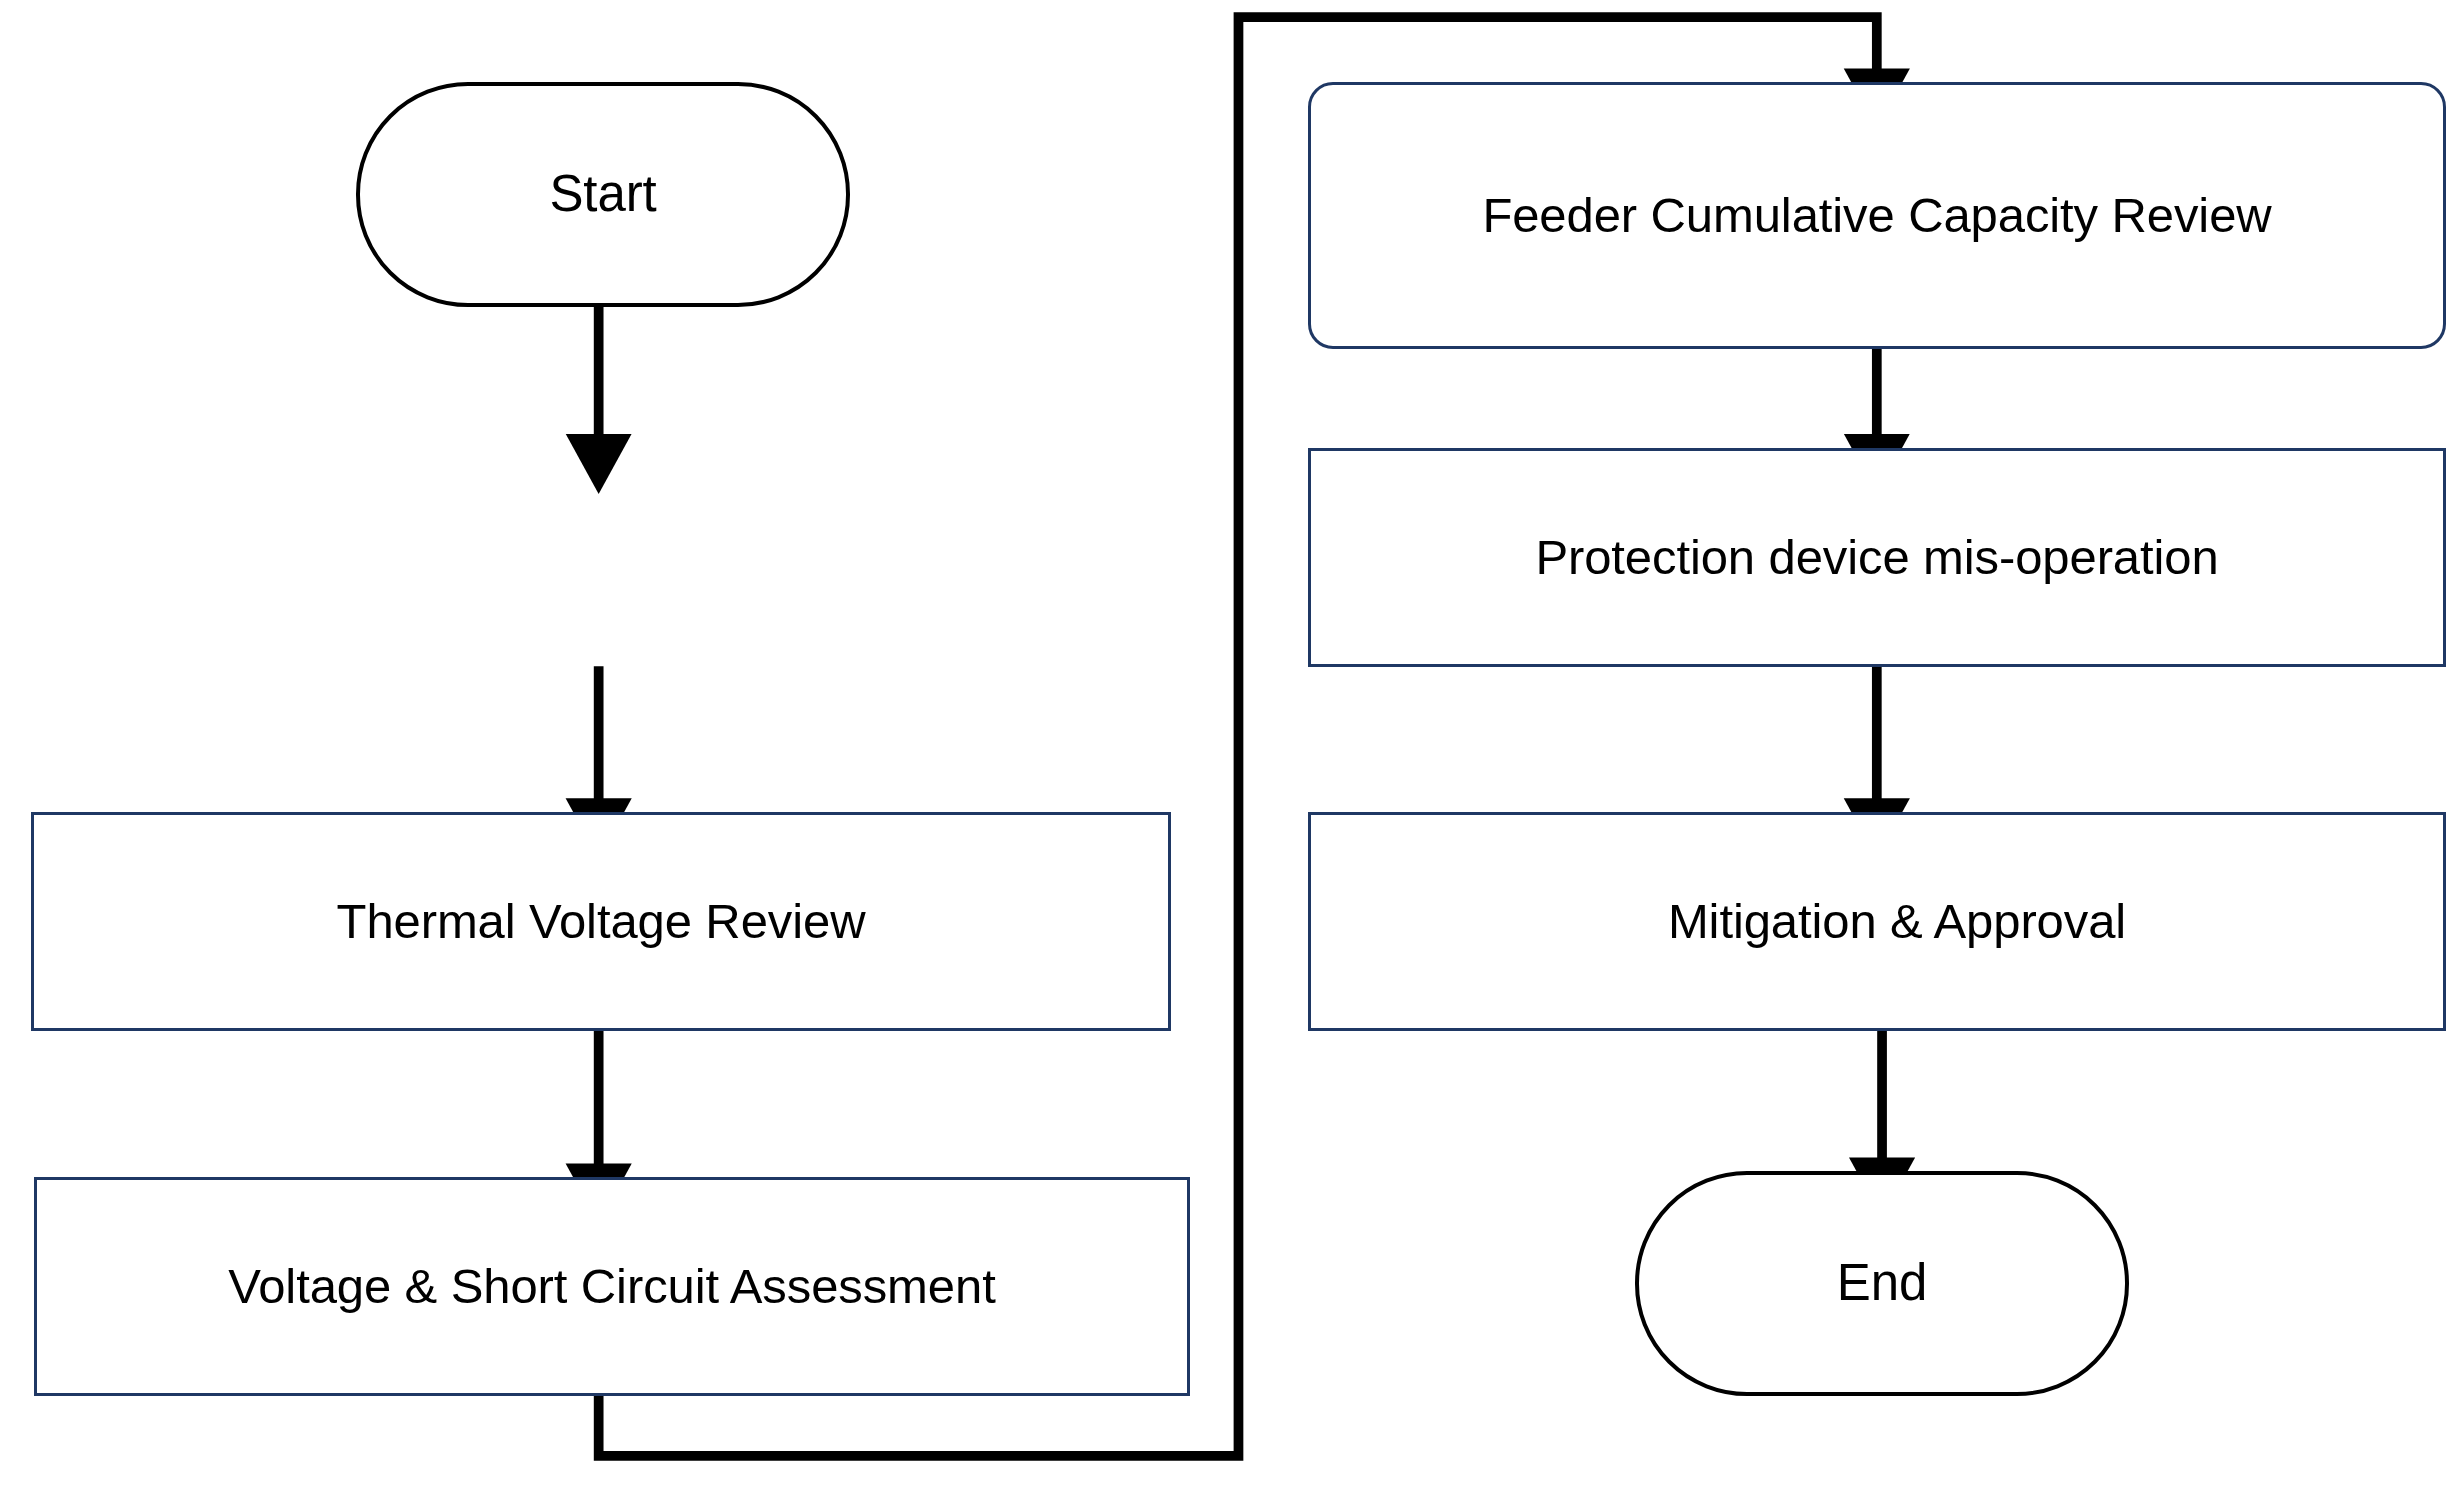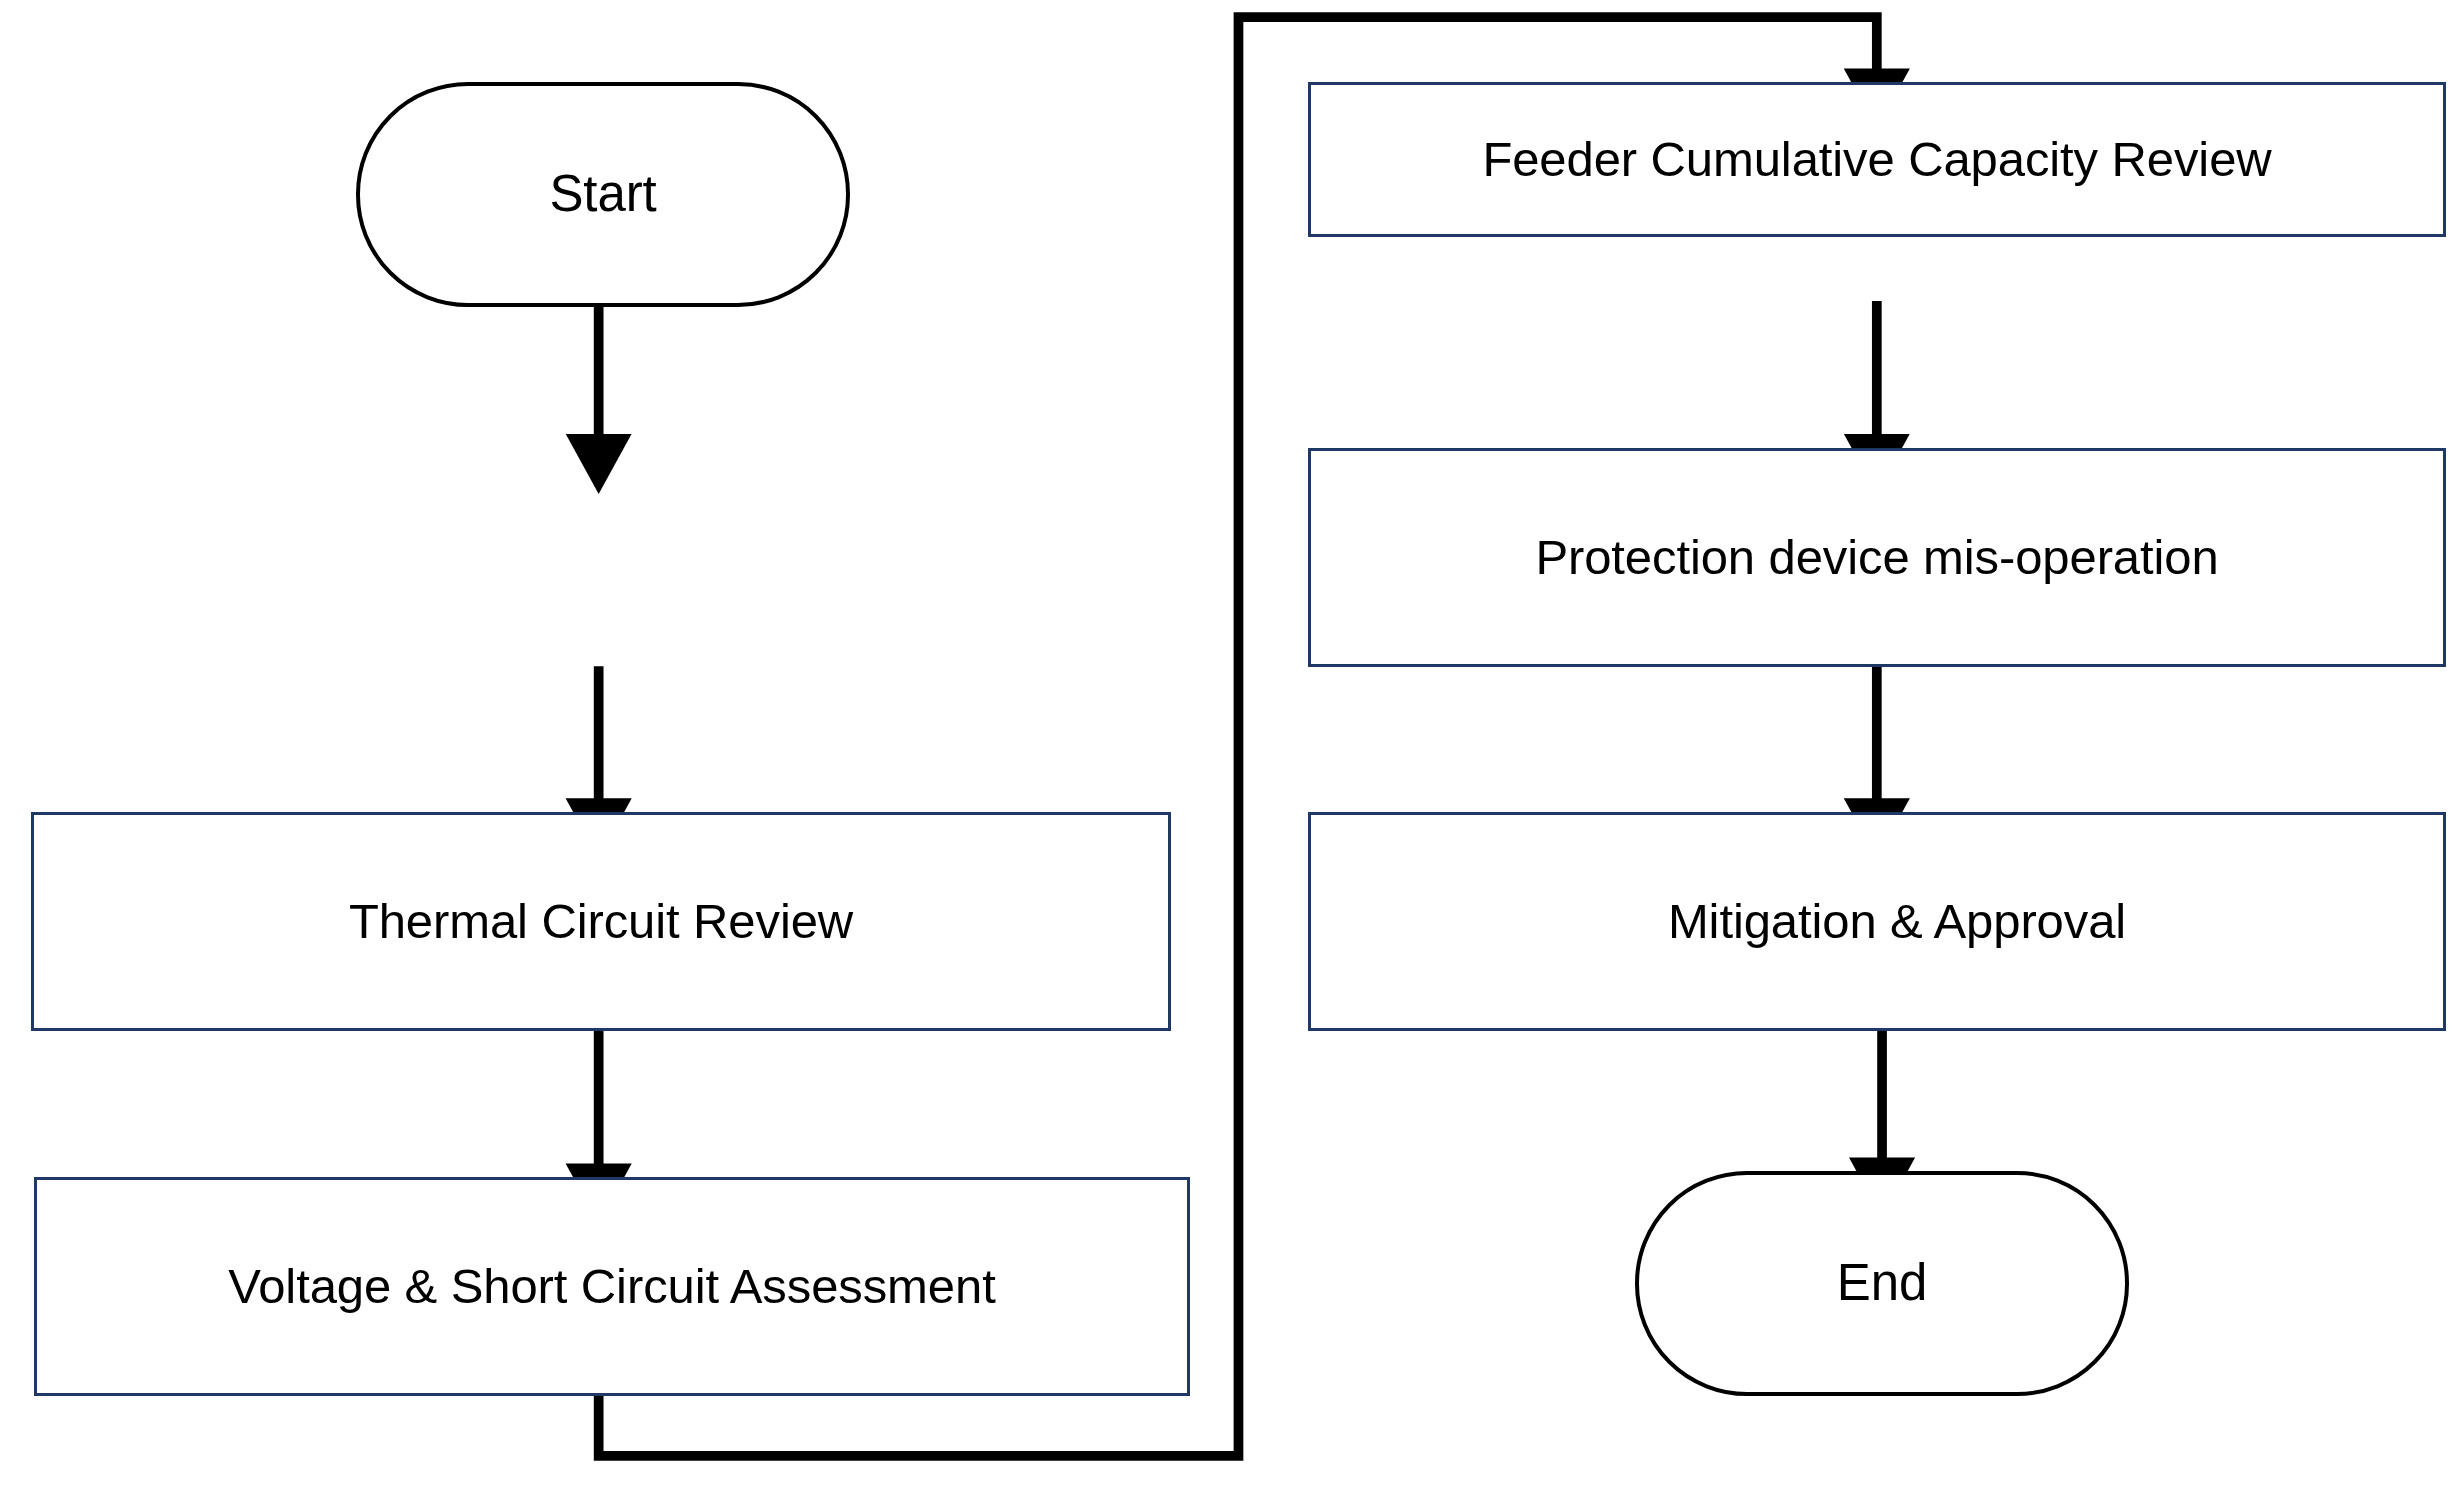--- a/index.html
+++ b/index.html
@@ -80,28 +80,28 @@
 
     <line x1="2515" y1="1377" x2="2515" y2="1549" stroke="#000000" stroke-width="13" marker-end="url(#arrowhead)"></line>
   </svg>
 
   <div class="node node-terminator" style="left:356px; top:82px; width:494px; height:225px;">
     <span class="node-label">Start</span>
   </div>
 
 
   <div class="node node-process" style="left:31px; top:812px; width:1140px; height:219px;">
-    <span class="node-label">Thermal Circuit Review</span>
+    <span class="node-label">Thermal Voltage Review</span>
   </div>
 
   <div class="node node-process" style="left:34px; top:1177px; width:1156px; height:219px;">
     <span class="node-label">Voltage &amp; Short Circuit Assessment</span>
   </div>
 
-  <div class="node node-process" style="left:1308px; top:82px; width:1138px; height:155px;">
+  <div class="node node-process" style="left:1308px; top:82px; width:1138px; height:267px;border-radius:25px;">
     <span class="node-label">Feeder Cumulative Capacity Review</span>
   </div>
 
   <div class="node node-process" style="left:1308px; top:448px; width:1138px; height:219px;">
     <span class="node-label">Protection device mis-operation</span>
   </div>
 
   <div class="node node-process" style="left:1308px; top:812px; width:1138px; height:219px;padding-left:40px;">
     <span class="node-label">Mitigation &amp; Approval</span>
   </div>

